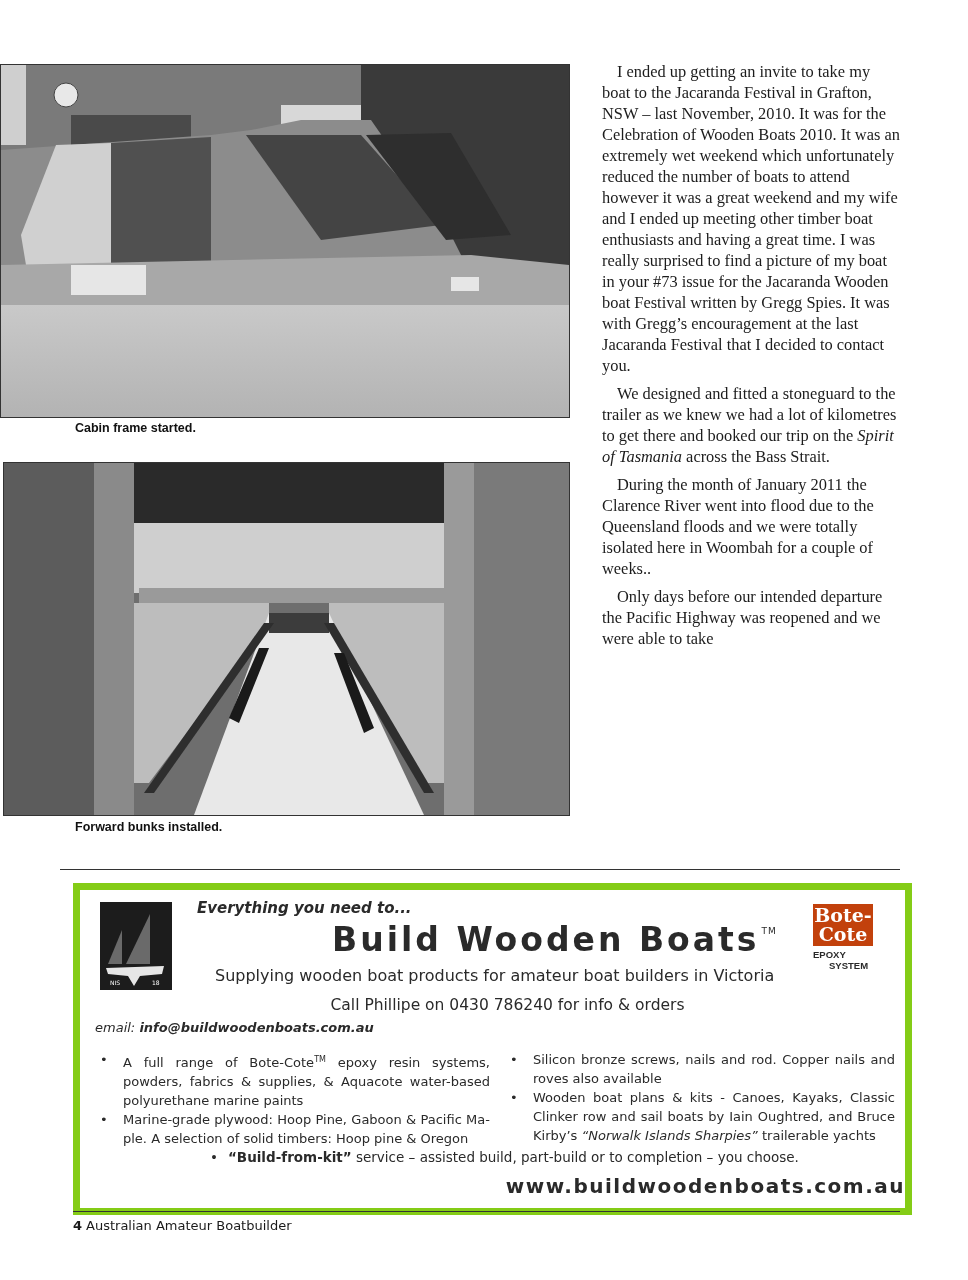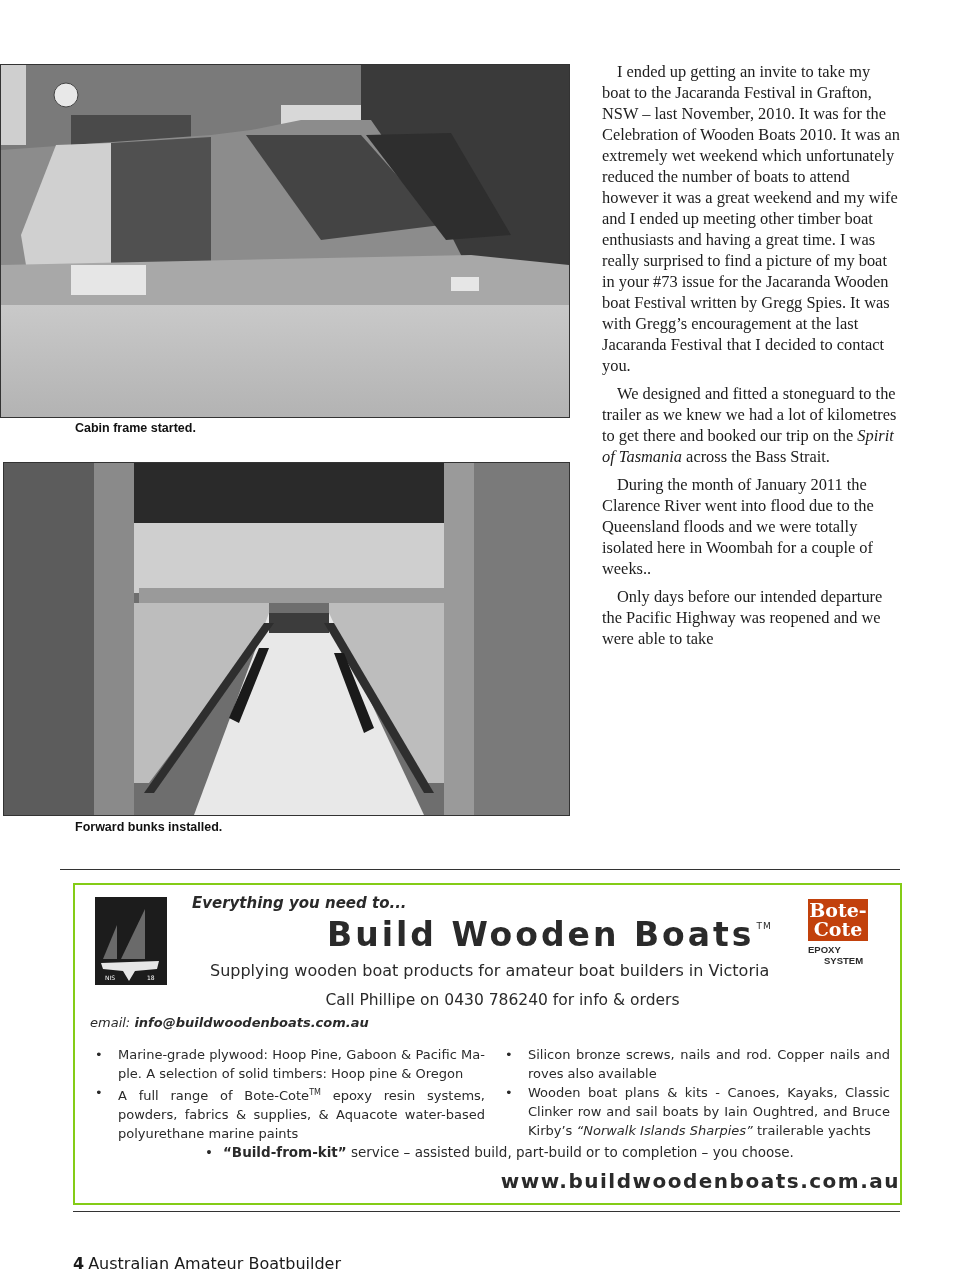--- a/index.html
+++ b/index.html
@@ -17,21 +17,21 @@
   .column { position: absolute; left: 602px; top: 61px; width: 300px; font-family: "Liberation Serif", serif; font-size: 16.4px; line-height: 21px; color: #1c1c1c; }
   .column p { margin: 0 0 7px 0; text-indent: 15px; }
   .column .italic { font-style: italic; }
 
   
   .rule { position: absolute; height: 1px; background: #333; }
   #rule-top { left: 60px; top: 869px; width: 840px; }
   #rule-footer { left: 73px; top: 1211px; width: 827px; }
 
   
-  .ad { position: absolute; left: 73px; top: 883px; width: 825px; height: 318px; border: 2px solid #84cc16; background: #fff; font-family: "DejaVu Sans", sans-serif; }
+  .ad { position: absolute; left: 73px; top: 883px; width: 825px; height: 318px; border: 7px solid #84cc16; background: #fff; font-family: "DejaVu Sans", sans-serif; }
   .ad-logo { position: absolute; left: 20px; top: 12px; width: 72px; height: 88px; background: #1c1c1c; }
   .ad-logo svg { display: block; }
   .ad-tagline { position: absolute; left: 117px; top: 9px; font-style: italic; font-weight: bold; font-size: 15px; color: #2a2a2a; }
   .ad-title { position: absolute; left: 252px; top: 30px; font-weight: bold; font-size: 33px; letter-spacing: 3px; color: #2a2a2a; }
   .ad-tm { font-size: 9px; vertical-align: top; letter-spacing: 1px; font-weight: normal; position: relative; top: 6px; left: 2px; }
   .ad-subtitle { position: absolute; left: 135px; top: 76px; font-size: 16px; color: #2a2a2a; }
   .ad-call { position: absolute; left: 0; width: 825px; text-align: center; top: 106px; font-size: 15.5px; color: #2a2a2a; padding-left: 30px; box-sizing: border-box; }
   .ad-email { position: absolute; left: 0; width: 825px; text-align: left; top: 130px; font-size: 13px; color: #2a2a2a; font-style: italic; padding-left: 15px; box-sizing: border-box; }
   .ad-email b { font-weight: bold; }
   .botecote { position: absolute; left: 733px; top: 14px; width: 60px; height: 42px; background: #c2410c; color: #fff; font-family: "DejaVu Serif", serif; font-weight: bold; font-size: 19px; line-height: 19px; text-align: center; padding-top: 2px; box-sizing: border-box; }
@@ -45,21 +45,21 @@
   #ad-list-left { left: 20px; width: 390px; }
   #ad-list-right { left: 430px; width: 385px; }
   .ad-list sup { font-size: 8px; }
   .ad-list i { font-style: italic; }
   .ad-kit { position: absolute; left: 130px; top: 259px; font-size: 13.5px; color: #2a2a2a; }
   .ad-kit .bullet { margin-right: 10px; }
   .ad-kit b { font-weight: bold; }
   .ad-url { position: absolute; left: 0; width: 825px; text-align: right; top: 284px; font-weight: bold; font-size: 20px; letter-spacing: 1.5px; color: #2a2a2a; padding-left: 10px; box-sizing: border-box; }
 
   
-  .footer { position: absolute; left: 73px; top: 1218px; font-family: "DejaVu Sans", sans-serif; font-size: 16px; color: #1a1a1a; margin-top: 36px; }
+  .footer { position: absolute; left: 73px; top: 1218px; font-family: "DejaVu Sans", sans-serif; font-size: 13px; color: #1a1a1a; }
   .footer b { font-weight: bold; margin-right: 4px; }
 </style>
 </head>
 <body>
 
 <div class="photo" id="photo1">
   <svg width="568" height="352" viewBox="0 0 568 352">
     <defs>
       <linearGradient id="hull" x1="0" y1="0" x2="0" y2="1">
         <stop offset="0" stop-color="#c9c9c9"></stop>
@@ -149,22 +149,22 @@
   <div class="botecote">
     <div>Bote-</div>
     <div>Cote</div>
   </div>
   <div class="botecote-sub">
     <span>EPOXY</span>
     <span>SYSTEM</span>
   </div>
 
   <ul class="ad-list" id="ad-list-left">
+    <li><span>A full range of Bote-Cote</span><sup>TM</sup><span> epoxy resin systems, powders, fabrics &amp; supplies,  &amp; Aquacote water-based polyurethane marine paints</span></li>
     <li>Marine-grade plywood: Hoop Pine, Gaboon &amp; Pacific Ma-ple.  A selection of solid timbers: Hoop pine &amp; Oregon</li>
-    <li><span>A full range of Bote-Cote</span><sup>TM</sup><span> epoxy resin systems, powders, fabrics &amp; supplies,  &amp; Aquacote water-based polyurethane marine paints</span></li>
   </ul>
   <ul class="ad-list" id="ad-list-right">
     <li>Silicon bronze screws, nails and rod.  Copper nails and roves also available</li>
     <li><span>Wooden boat plans &amp; kits - Canoes, Kayaks, Classic Clinker row and sail boats by Iain Oughtred, and Bruce Kirby’s </span><i>“Norwalk Islands Sharpies”</i><span> trailerable yachts</span></li>
   </ul>
 
   <div class="ad-kit"><span class="bullet">•</span><b>“Build-from-kit”</b><span> service – assisted build, part-build or to completion – you choose.</span></div>
   <div class="ad-url">www.buildwoodenboats.com.au</div>
 </div>
 

